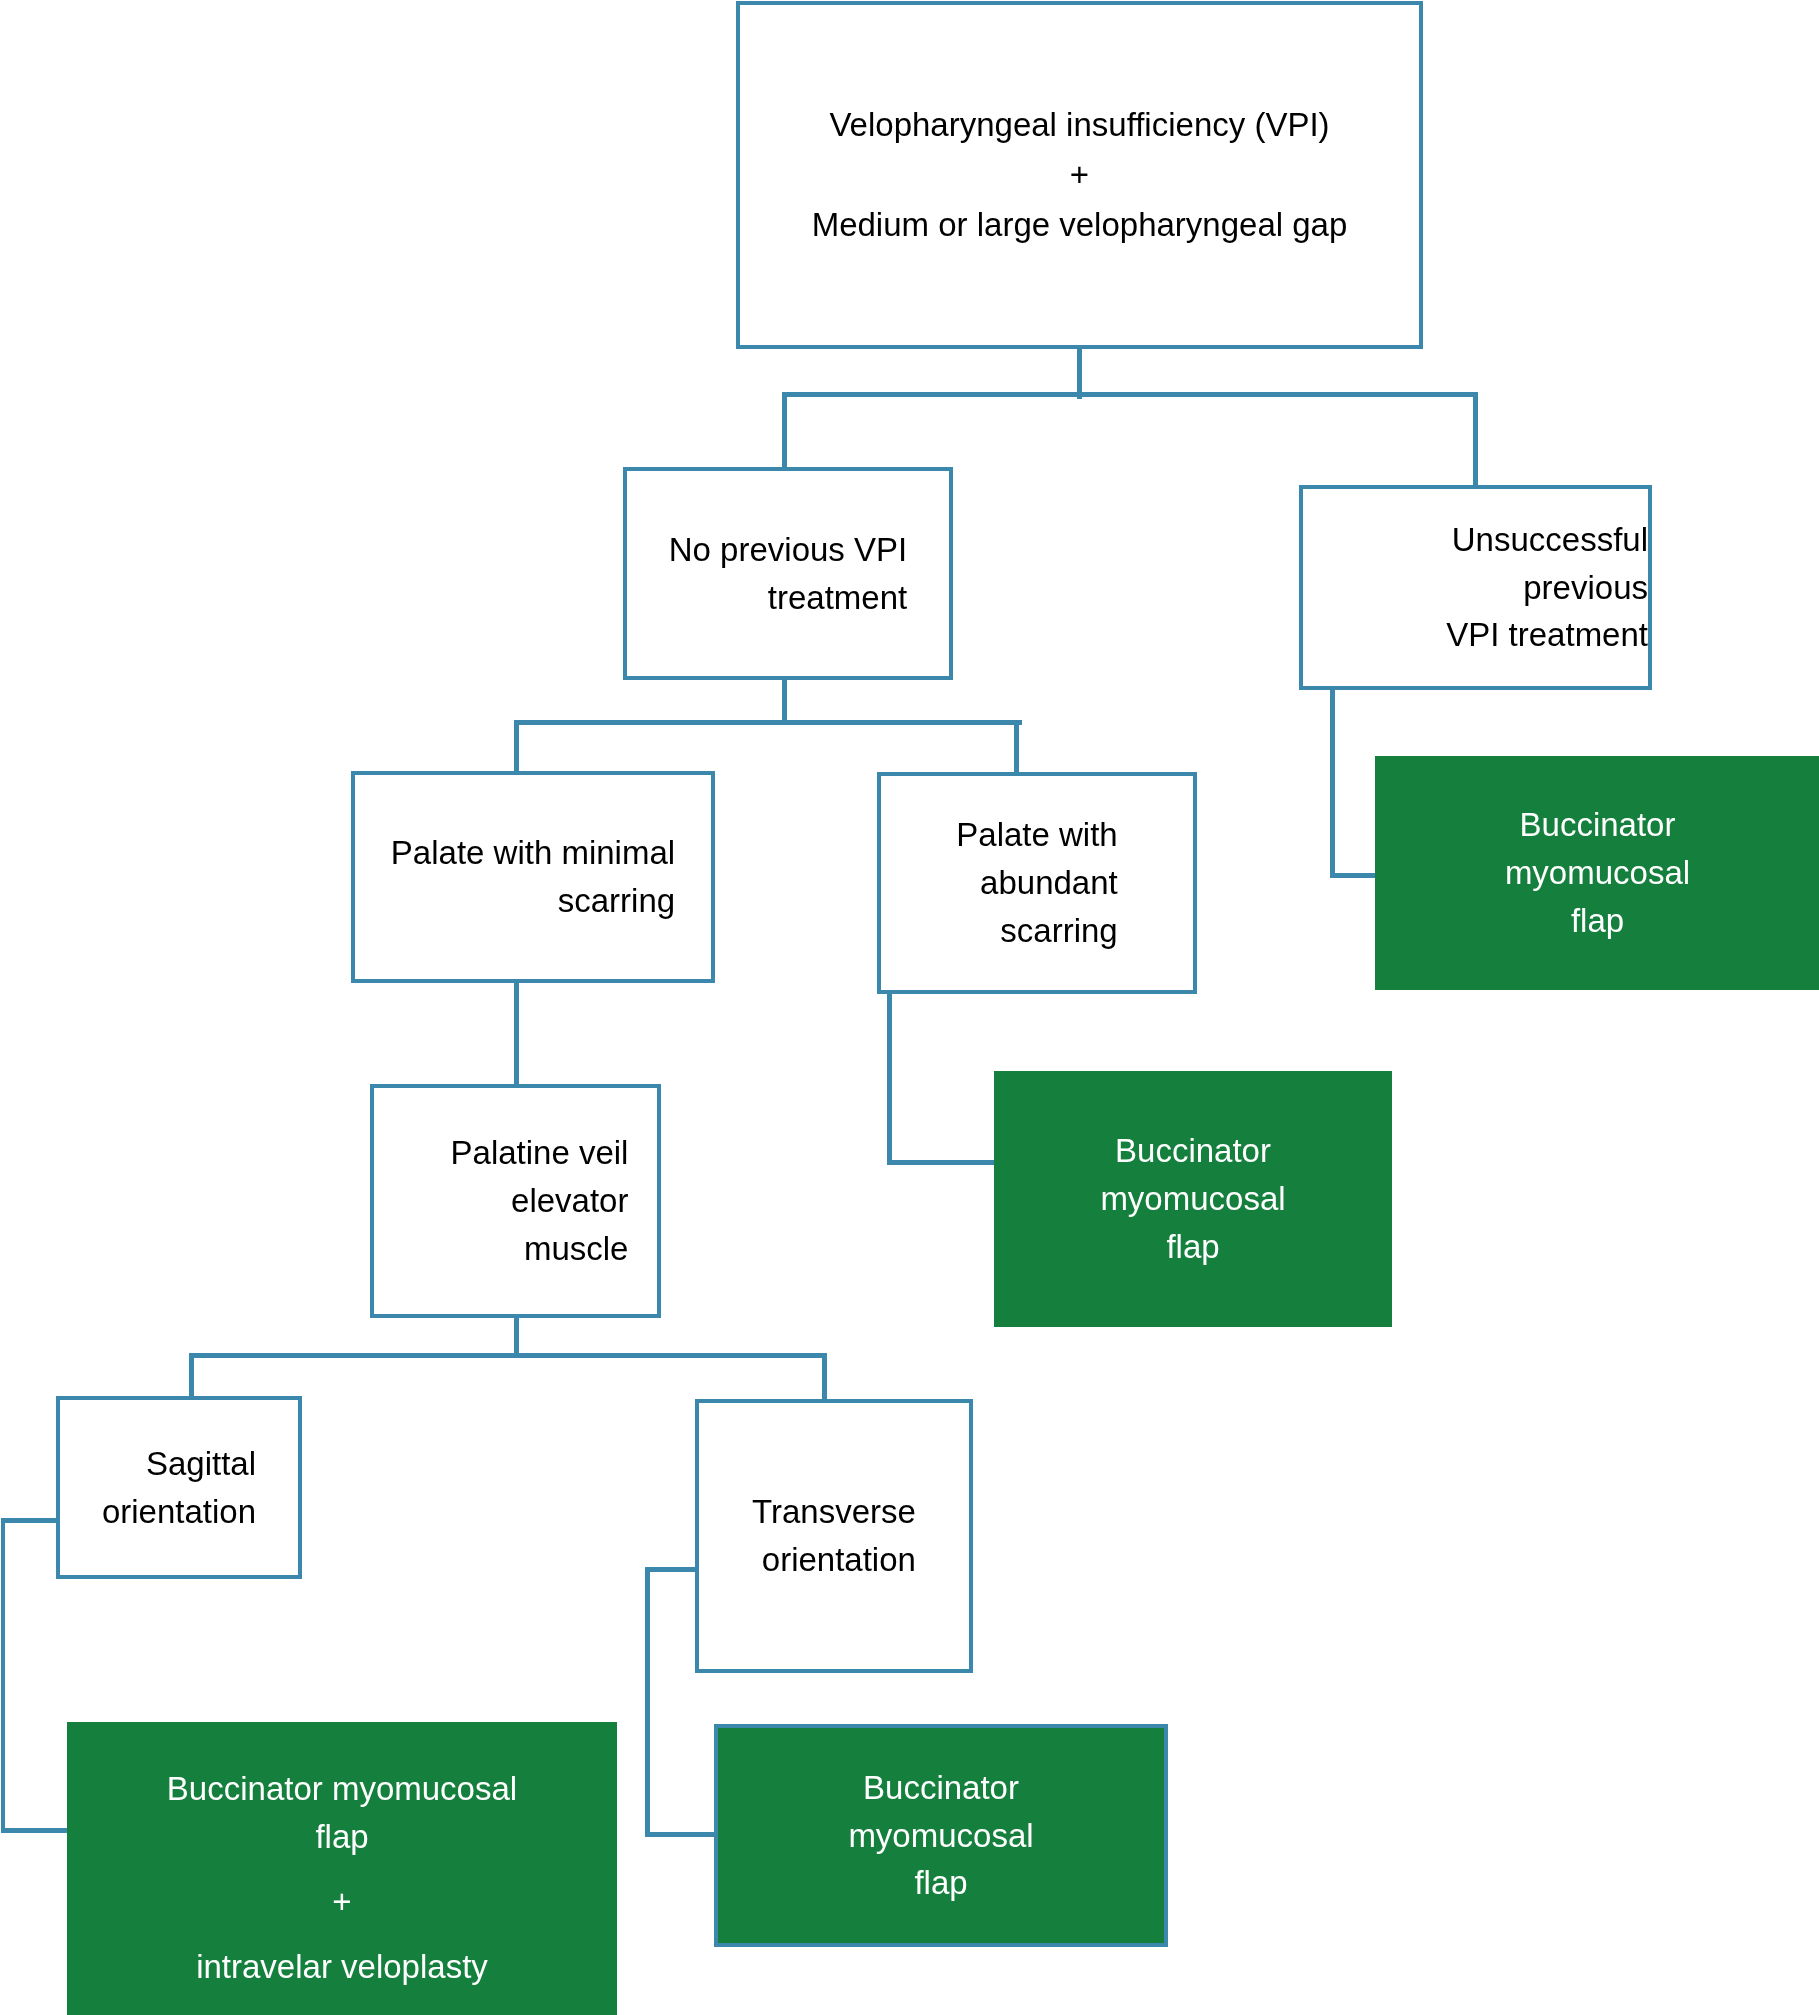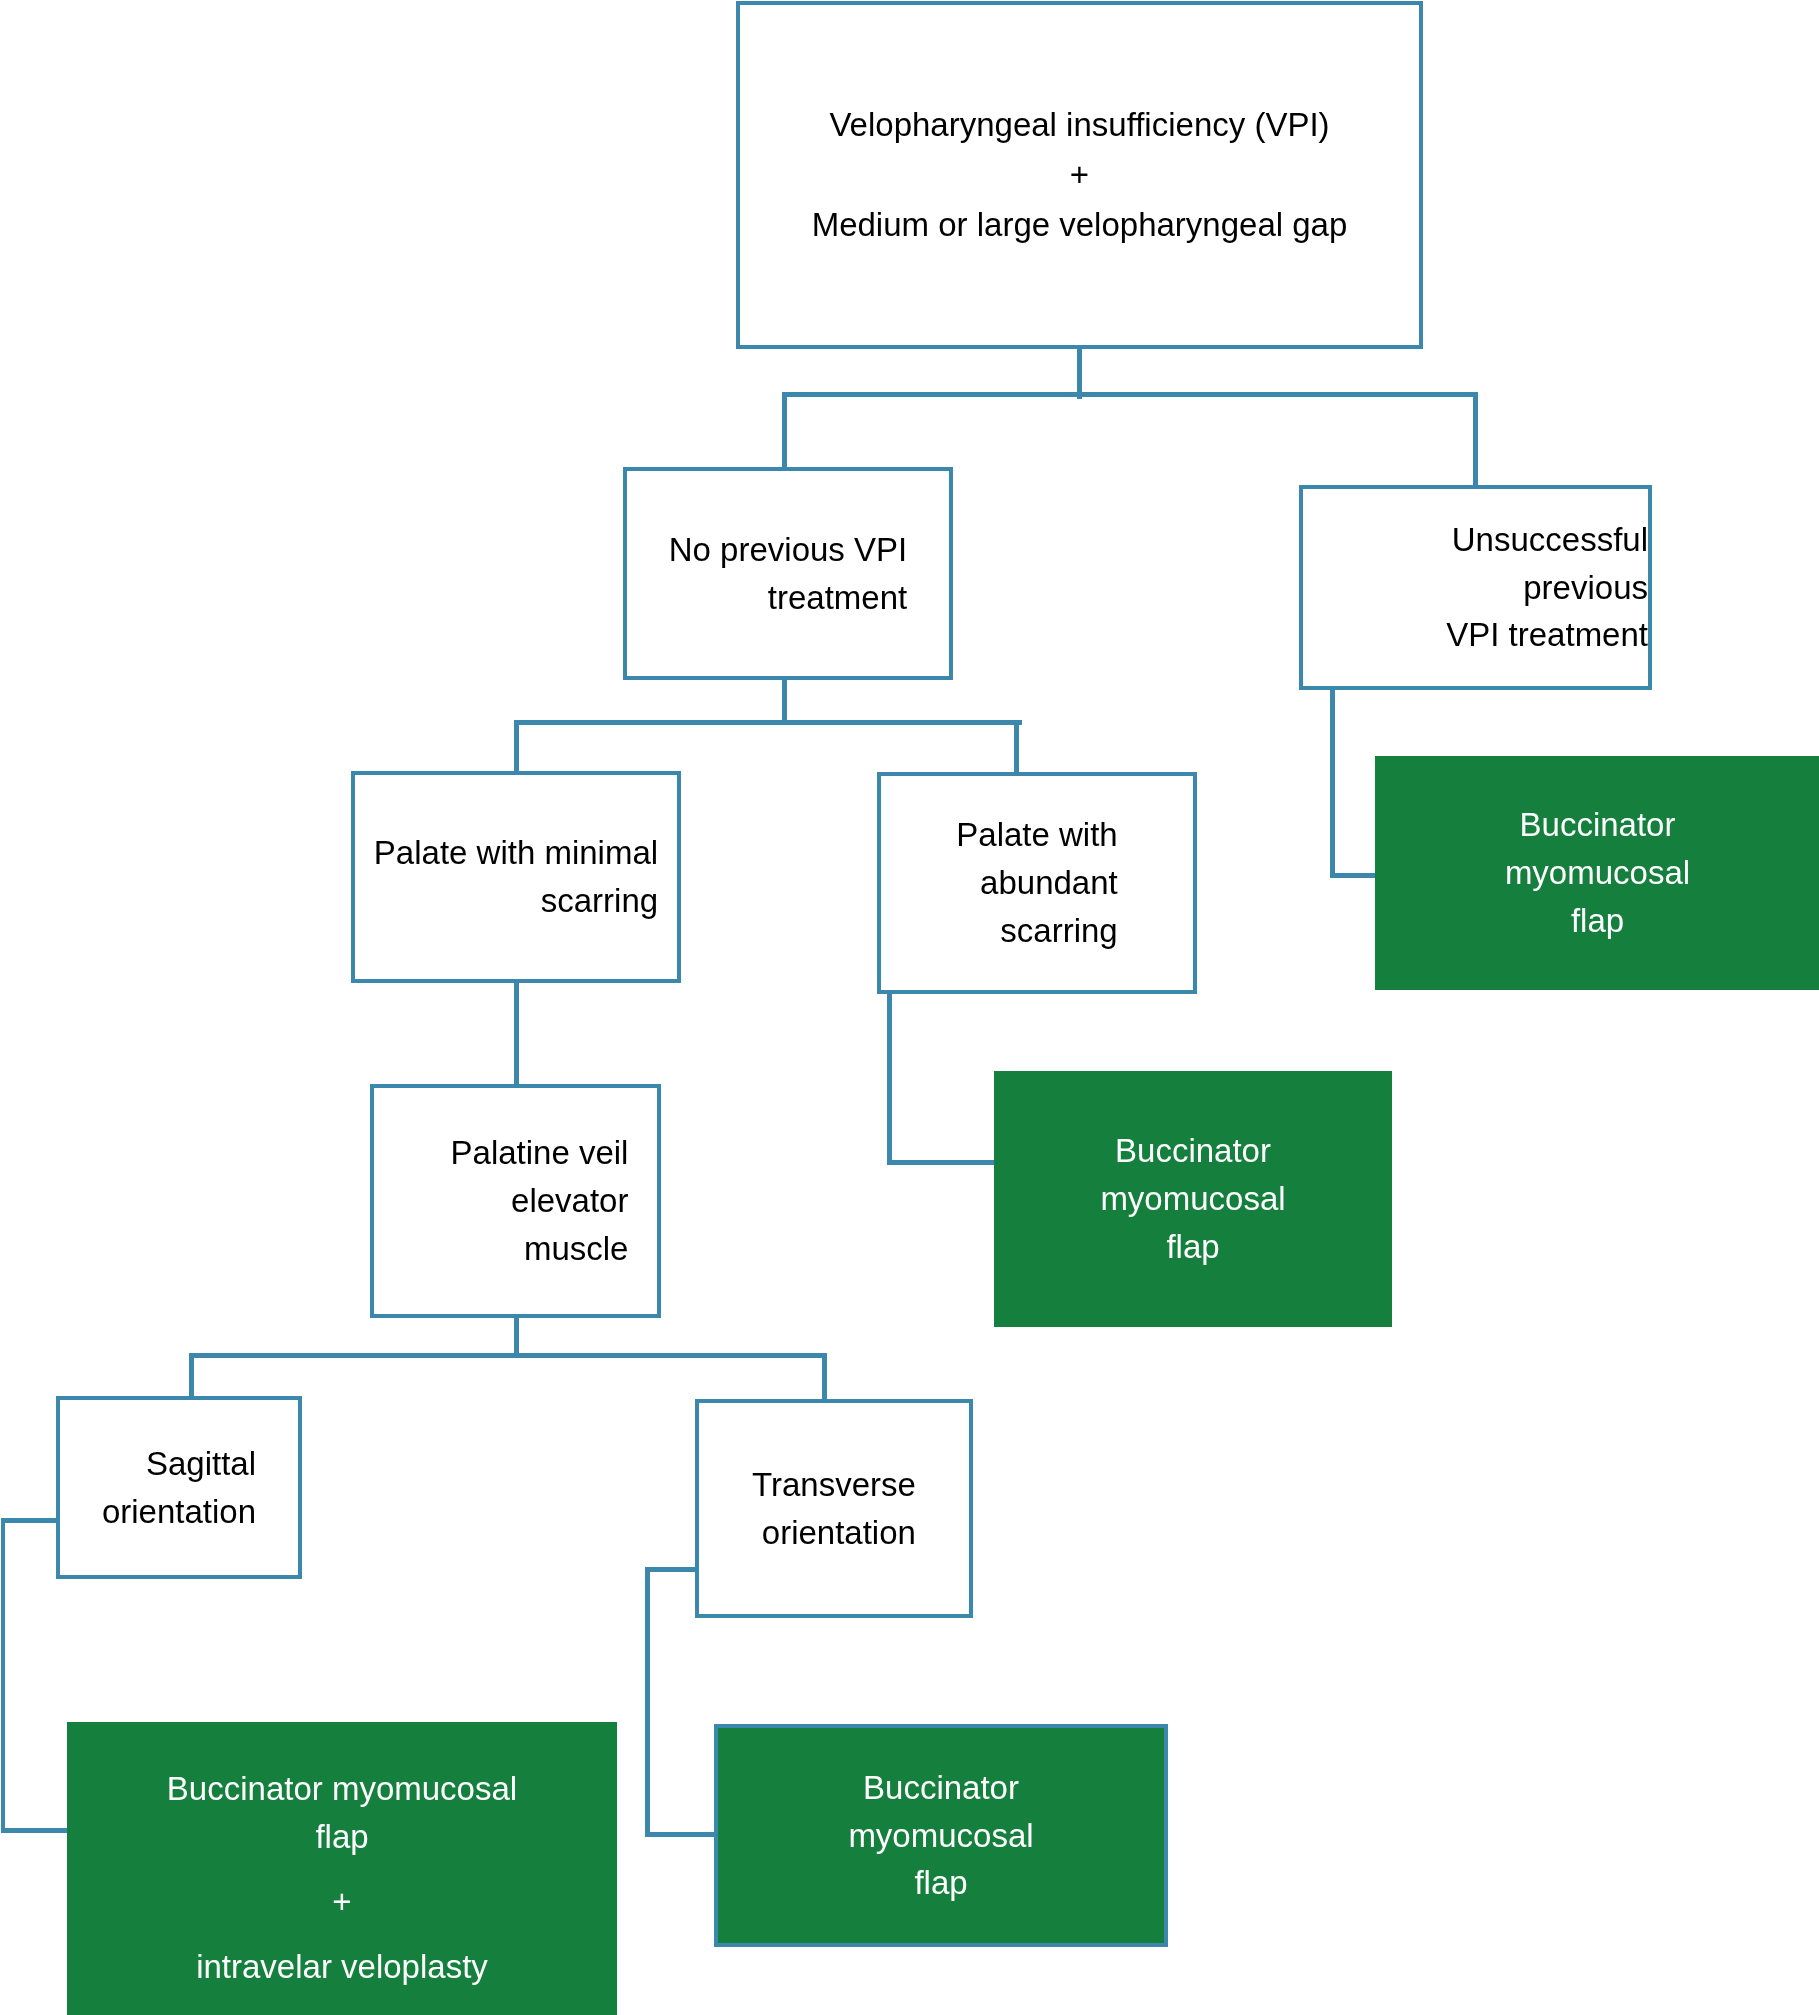--- a/index.html
+++ b/index.html
@@ -105,21 +105,21 @@
   <div class="wbox" style="left:623px; top:467px; width:330px; height:213px;">
     <div>No previous VPI
 treatment</div>
   </div>
 
   <div class="wbox" style="left:1299px; top:485px; width:353px; height:205px;padding-left:25px;">
     <div>Unsuccessful previous
 VPI treatment</div>
   </div>
 
-  <div class="wbox" style="left:351px; top:771px; width:330px; height:212px;">
+  <div class="wbox" style="left:351px; top:771px; width:364px; height:212px;">
     <div>Palate with minimal
 scarring</div>
   </div>
 
   <div class="wbox" style="left:877px; top:772px; width:320px; height:222px;">
     <div>Palate with
 abundant
 scarring</div>
   </div>
 
@@ -127,21 +127,21 @@
     <div>Palatine veil
 elevator
 muscle</div>
   </div>
 
   <div class="wbox" style="left:56px; top:1396px; width:246px; height:183px;">
     <div>Sagittal
 orientation</div>
   </div>
 
-  <div class="wbox" style="left:695px; top:1399px; width:278px; height:219px;">
+  <div class="wbox" style="left:695px; top:1399px; width:278px; height:274px;">
     <div>Transverse
 orientation</div>
   </div>
 
   <div class="dbox" style="left:1375px; top:756px; width:445px; height:234px;">
     <div>Buccinator
 myomucosal
 flap</div>
   </div>
 

